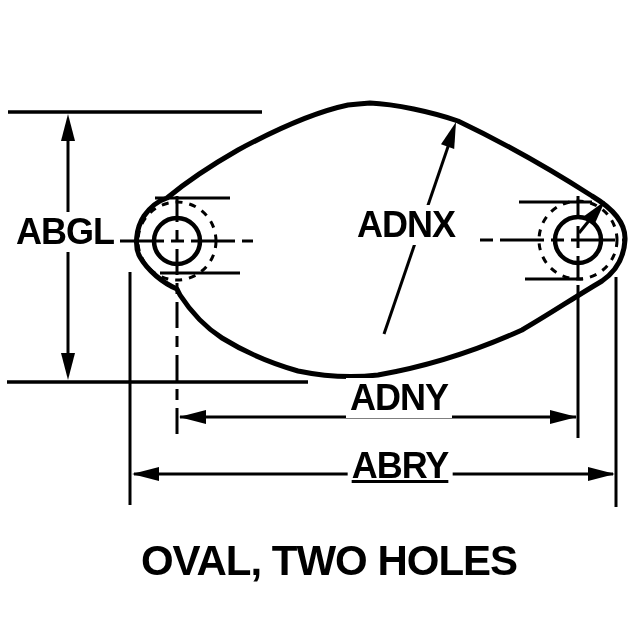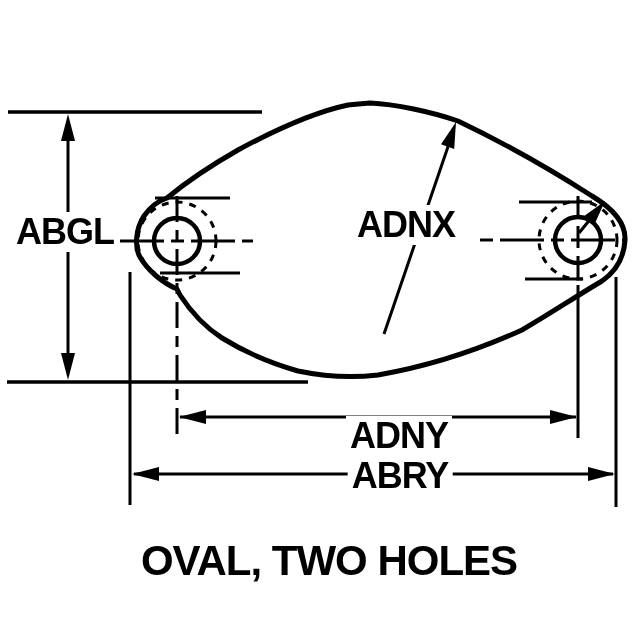--- a/index.html
+++ b/index.html
@@ -110,18 +110,18 @@
       <line class="ln" x1="134" y1="474" x2="613" y2="474" stroke-width="3"></line>
       <polygon fill="#000" points="132,474 159,467 159,481"></polygon>
       <polygon fill="#000" points="615,474 588,467 588,481"></polygon>
     </g>
   </svg>
 
   <div class="dim-label" style="left:65px;top:232px;">ABGL</div>
 
   <div class="dim-label" style="left:406px;top:225px;">ADNX</div>
 
-  <div class="dim-label" style="left:399px;top:436px;">ADNY</div>
+  <div class="dim-label" style="left:399px;top:398px;">ADNY</div>
 
-  <div class="dim-label" style="left:400px;top:476px;">ABRY</div>
+  <div class="dim-label" style="left:400px;top:466px;text-decoration:underline;">ABRY</div>
 
   <div class="fig-title" style="left:329px;top:561px;">OVAL, TWO HOLES</div>
 </div>
 
 </body></html>

